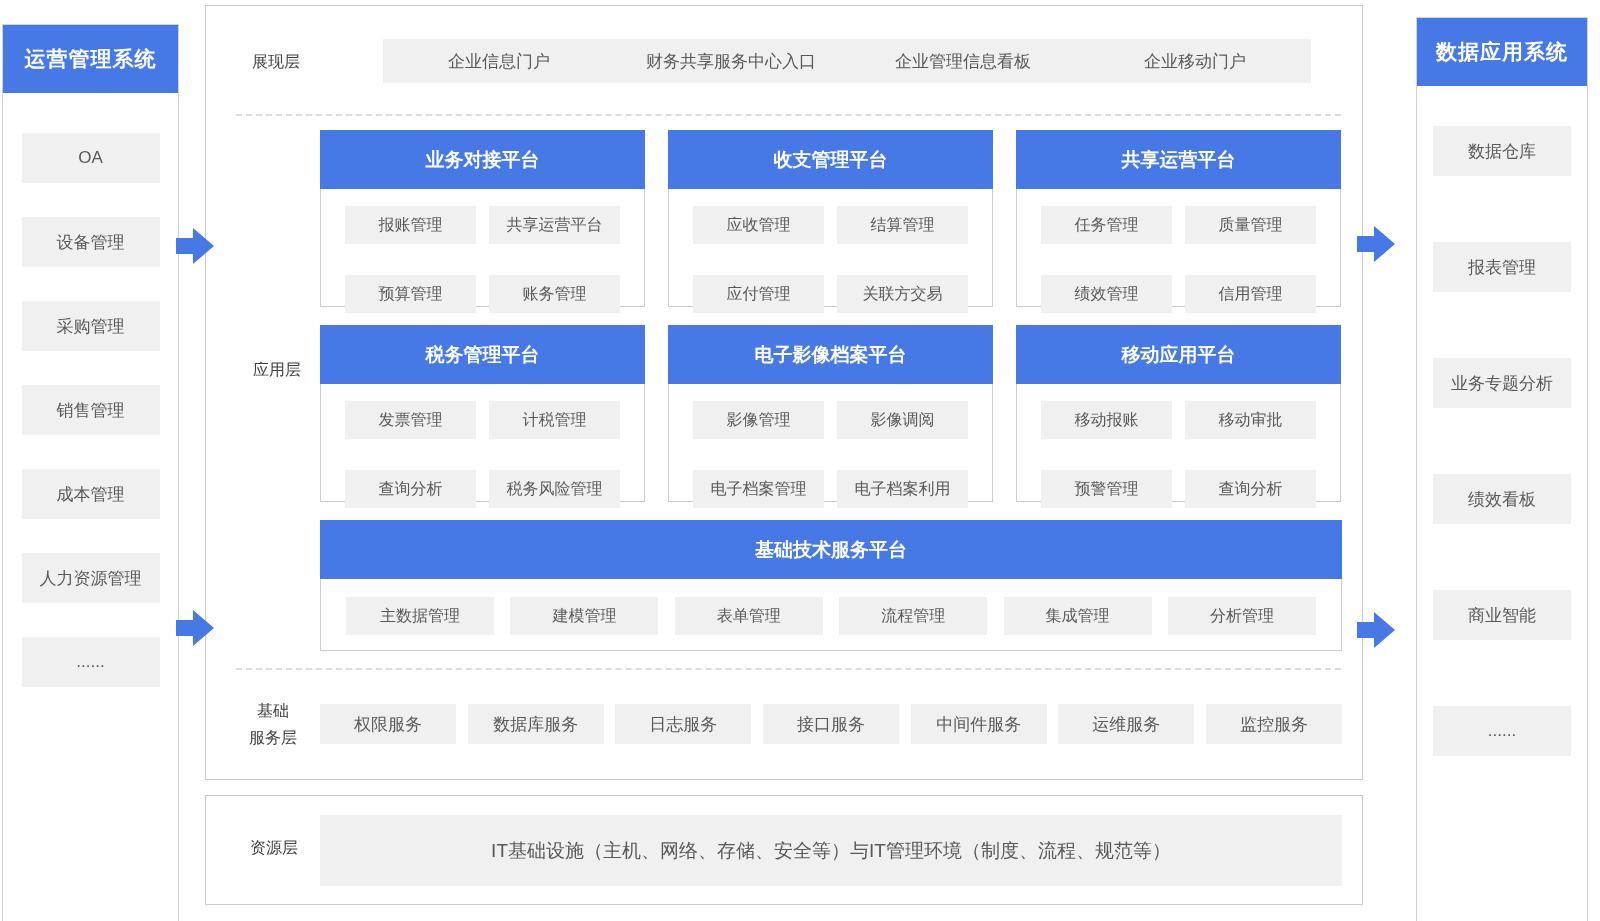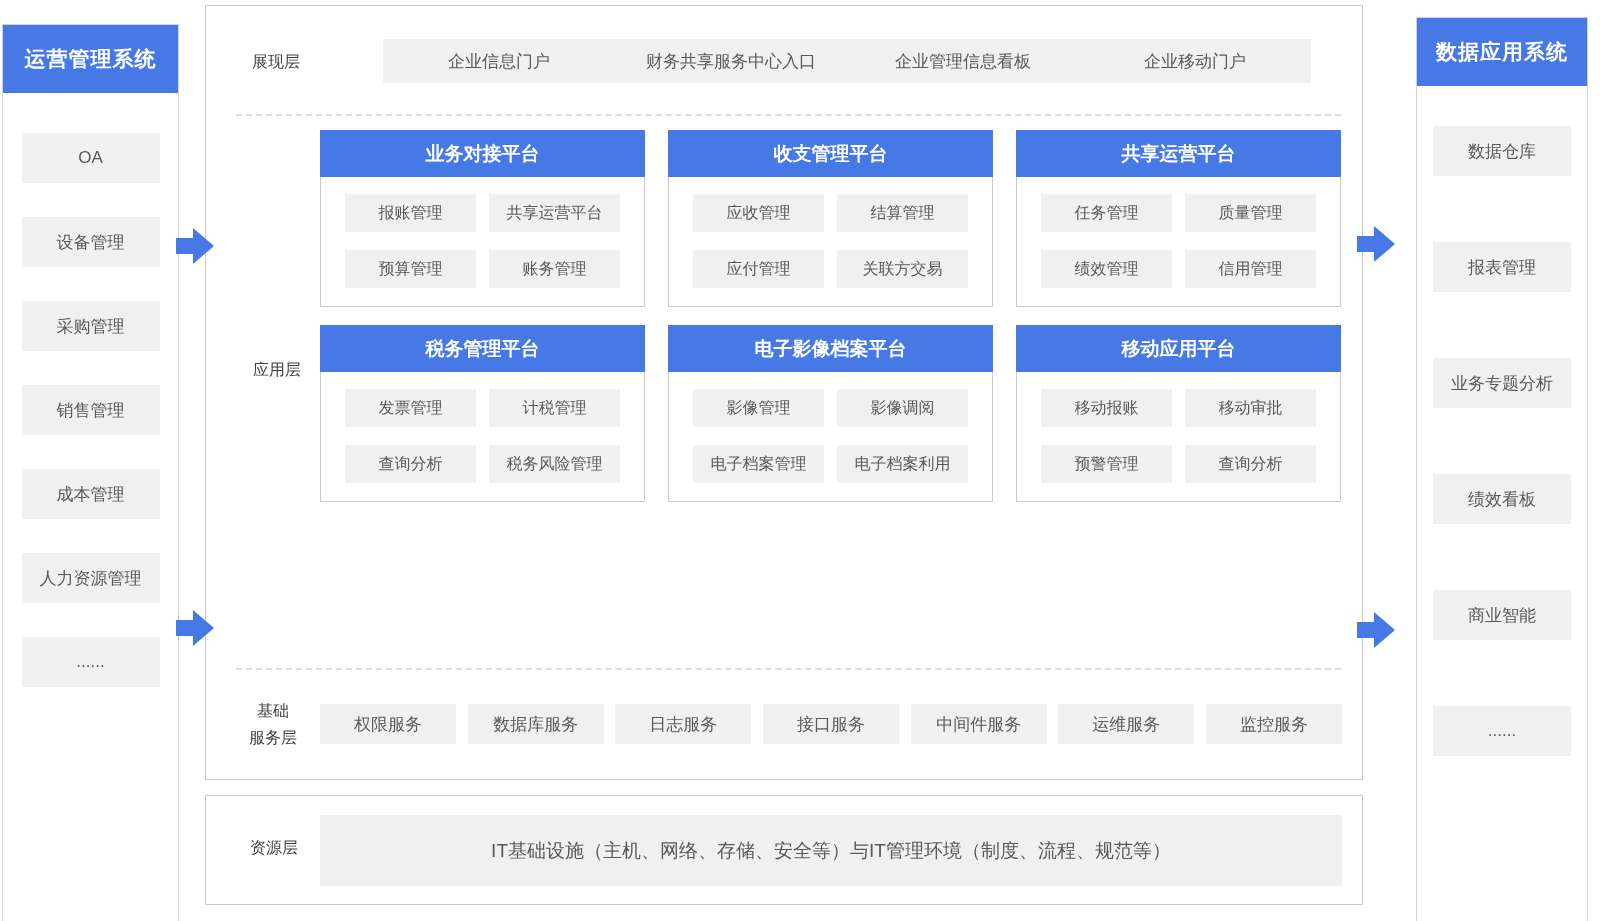--- a/index.html
+++ b/index.html
@@ -40,23 +40,23 @@
   .layer-label{position:absolute;color:var(--label-text);font-size:16px;white-space:nowrap;margin-left:16px;}
   .dash-sep{position:absolute;left:30px;width:1105px;border-top:2px dashed #dcdcdc;height:0;}
   
   .pres-row{position:absolute;left:130px;top:33px;width:1022px;display:flex;justify-content:center;}
   .pres-chip{width:232px;height:44px;background:var(--chip-bg);color:var(--chip-text);
     display:flex;align-items:center;justify-content:center;font-size:17px;}
   
   .plat-grid{position:absolute;left:114px;top:124px;width:1022px;
     display:flex;flex-wrap:wrap;gap:18px 23px;}
   .platform{width:325px;height:177px;border:1px solid #cccccc;background:#fff;}
-  .plat-header{height:47px;background:var(--accent);color:#fff;font-weight:bold;
+  .plat-header{height:59px;background:var(--accent);color:#fff;font-weight:bold;
     display:flex;align-items:center;justify-content:center;font-size:19px;margin:-1px;-webkit-margin:-1px;}
-  .plat-body{display:grid;grid-template-columns:1fr 1fr;gap:18px 13px;padding:18px 24px 0 24px;}
+  .plat-body{display:grid;grid-template-columns:1fr 1fr;gap:31px 13px;padding:18px 24px 0 24px;}
   .plat-chip{height:38px;background:var(--chip-bg);color:var(--chip-text);
     display:flex;align-items:center;justify-content:center;font-size:16px;white-space:nowrap;}
   
   .wide-platform{position:absolute;left:114px;top:514px;width:1022px;height:131px;
     border:1px solid #cccccc;background:#fff;}
   .wide-body{display:flex;justify-content:space-between;padding:19px 25px 0 25px;}
   .wide-body .plat-chip{width:148px;}
   
   .svc-row{position:absolute;left:114px;top:698px;width:1022px;display:flex;justify-content:space-between;}
   .svc-chip{width:136px;height:40px;background:var(--chip-bg);color:var(--chip-text);
@@ -161,20 +161,31 @@
       <div class="plat-header">移动应用平台</div>
       <div class="plat-body">
         <div class="plat-chip">移动报账</div>
         <div class="plat-chip">移动审批</div>
         <div class="plat-chip">预警管理</div>
         <div class="plat-chip">查询分析</div>
       </div>
     </div>
   </div>
 
+  <div class="wide-platform">
+    <div class="plat-header">基础技术服务平台</div>
+    <div class="wide-body">
+      <div class="plat-chip">主数据管理</div>
+      <div class="plat-chip">建模管理</div>
+      <div class="plat-chip">表单管理</div>
+      <div class="plat-chip">流程管理</div>
+      <div class="plat-chip">集成管理</div>
+      <div class="plat-chip">分析管理</div>
+    </div>
+  </div>
 
   <div class="dash-sep" style="top:662px;"></div>
 
   <div class="layer-label svc-label" style="left:27px;top:691px;">
     <div>基础</div>
     <div>服务层</div>
   </div>
   <div class="svc-row">
     <div class="svc-chip">权限服务</div>
     <div class="svc-chip">数据库服务</div>

